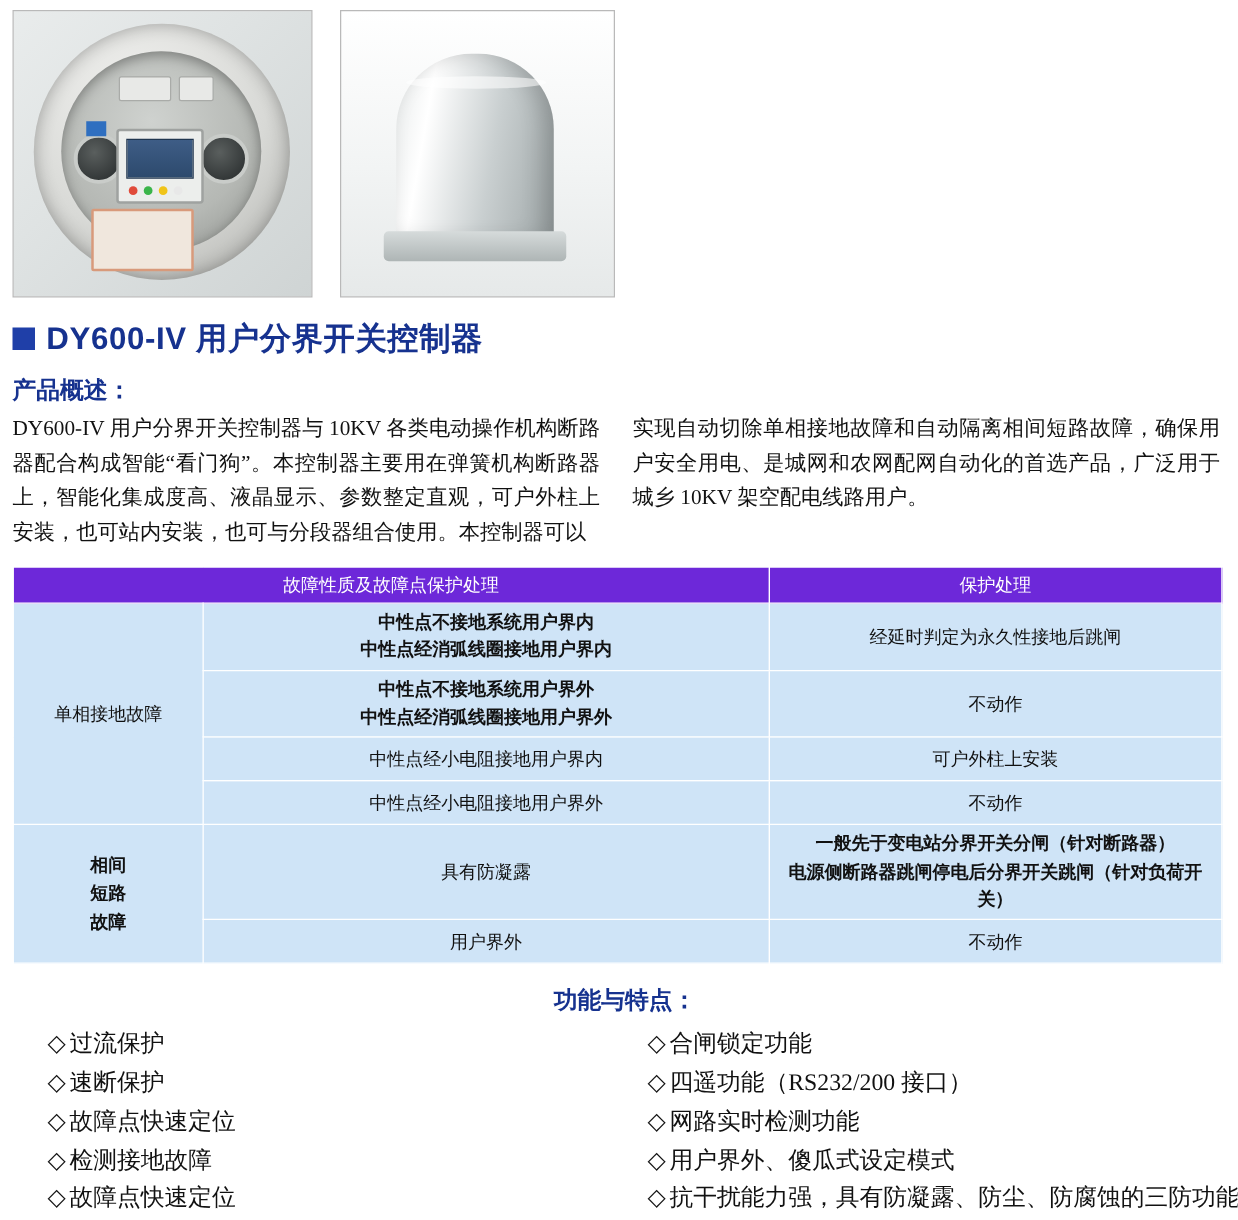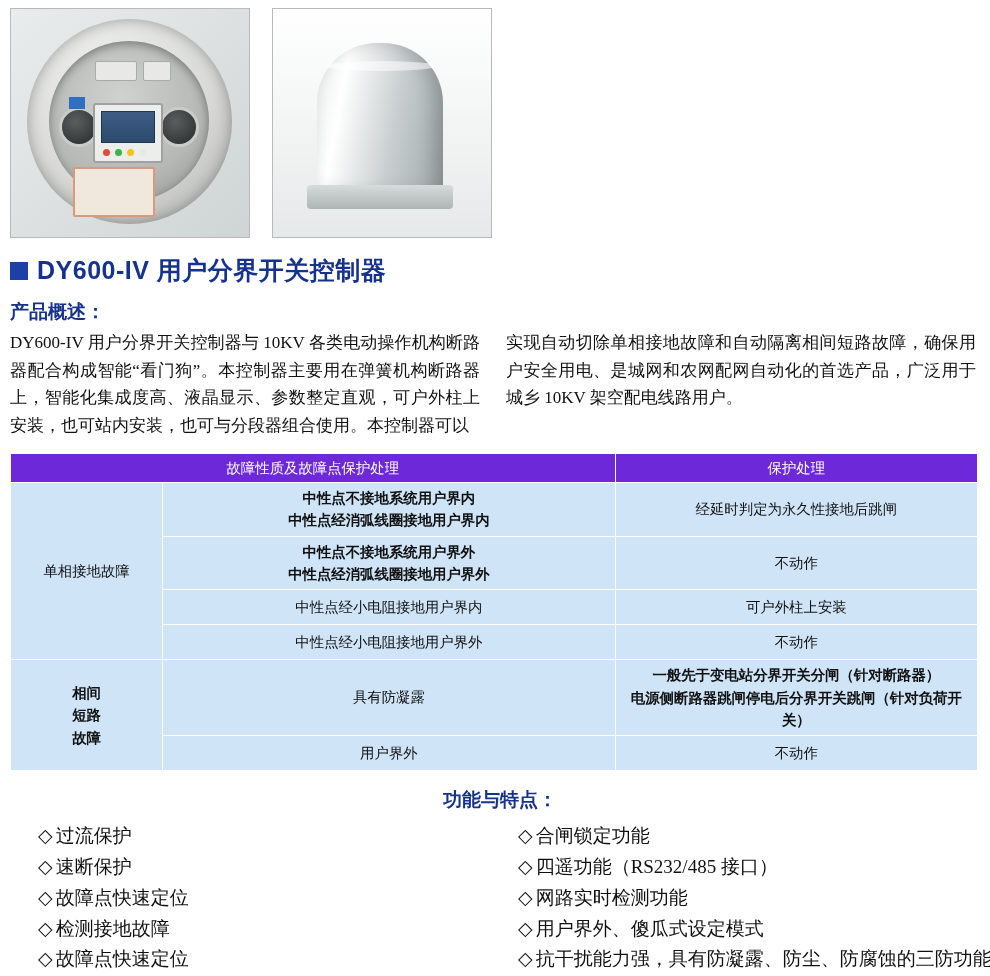--- a/index.html
+++ b/index.html
@@ -321,21 +321,21 @@
           <li><span class="dia">◇</span><span>故障点快速定位</span></li>
           <li><span class="dia">◇</span><span>检测接地故障</span></li>
           <li><span class="dia">◇</span><span>故障点快速定位</span></li>
           <li><span class="dia">◇</span><span>就近遥控功能</span></li>
           <li></li>
         </ul>
     </div>
     <div class="fcol">
       <ul>
           <li><span class="dia">◇</span><span>合闸锁定功能</span></li>
-          <li><span class="dia">◇</span><span>四遥功能（RS232/485 接口）</span></li>
+          <li><span class="dia">◇</span><span>四遥功能（RS232/200 接口）</span></li>
           <li><span class="dia">◇</span><span>网路实时检测功能</span></li>
           <li><span class="dia">◇</span><span>用户界外、傻瓜式设定模式</span></li>
           <li><span class="dia">◇</span><span>抗干扰能力强，具有防凝露、防尘、防腐蚀的三防功能</span></li>
         </ul>
     </div>
   </div>
 
 </div>
 
 </body></html>

